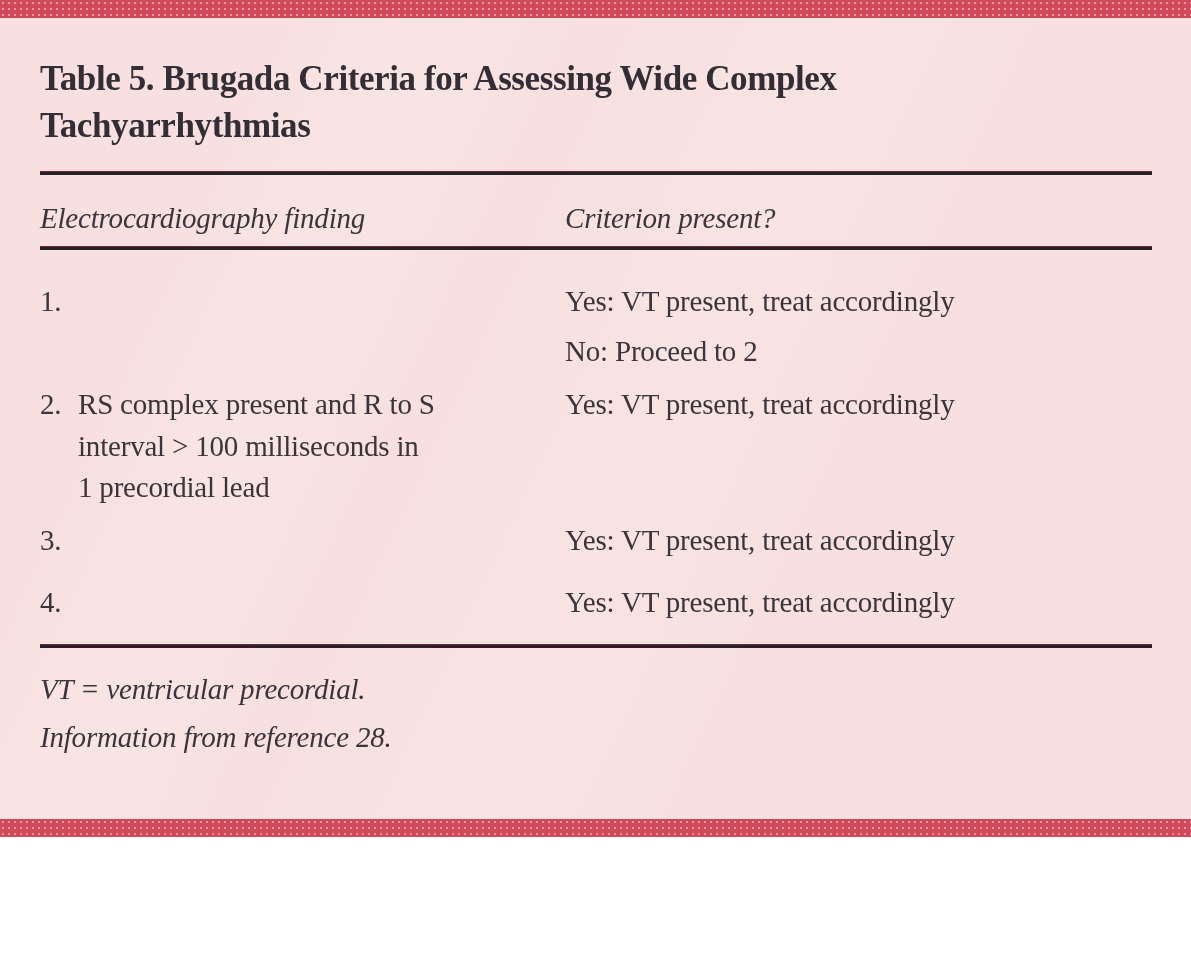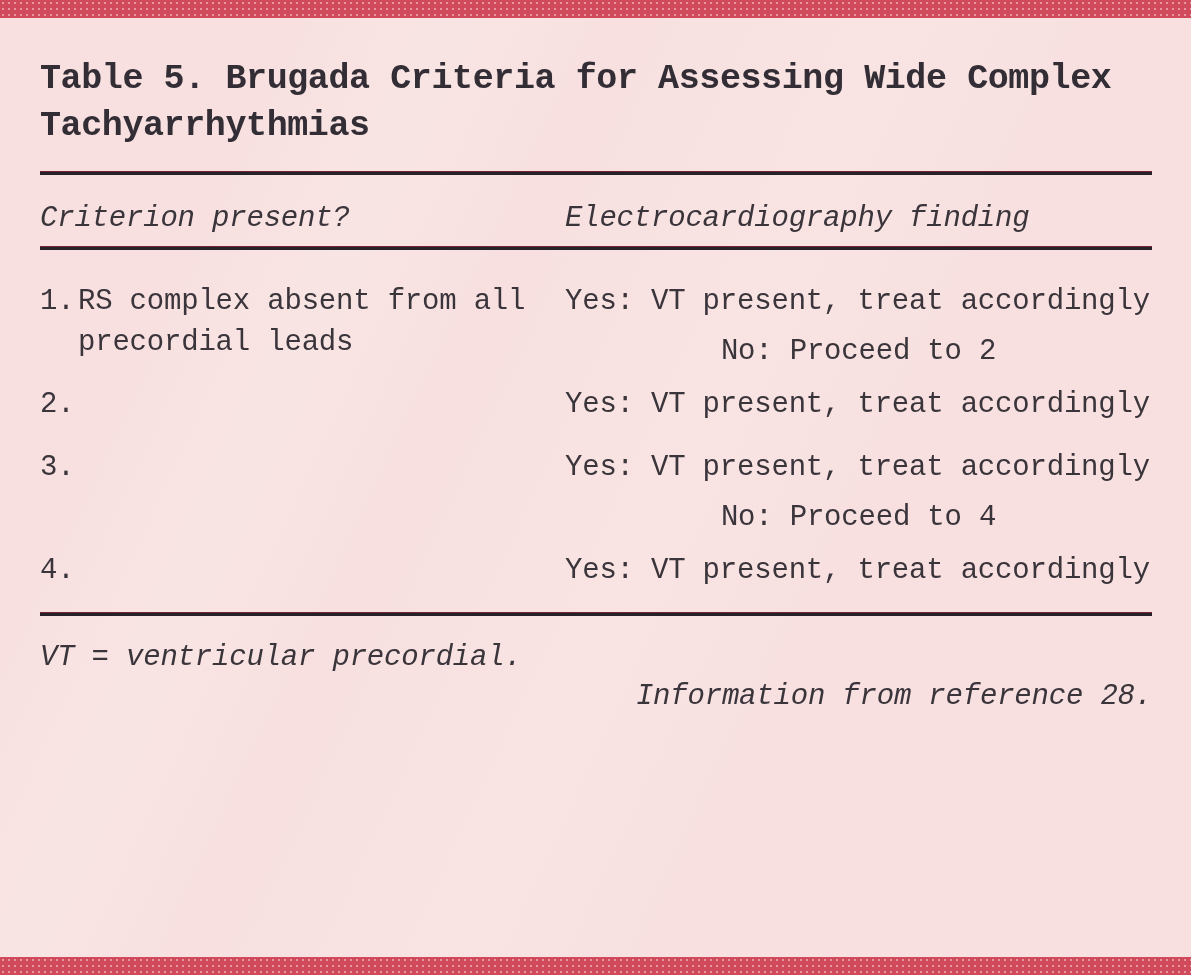--- a/index.html
+++ b/index.html
@@ -1,28 +1,28 @@
 <!DOCTYPE html>
 <html style="--accent: #d04a5c; --bg: #f8e0e0; --ink: #3a353b; --ink-strong: #332e35; --rule: #272129;"><head>
 <meta charset="utf-8">
 <style>
   html,body{margin:0;padding:0;}
   .page{
     position:relative;
     width:1191px;
-    height:975px;
+    height:837px;
     background-color:var(--bg,#f8e0e0);
     background-image:
       linear-gradient(115deg,
         rgba(255,255,255,0) 18%,
         rgba(255,255,255,0.14) 28%,
         rgba(255,255,255,0) 38%,
         rgba(255,255,255,0.10) 55%,
         rgba(255,255,255,0) 68%);
-    font-family:Liberation Mono, monospace;
+    font-family:Liberation Serif, serif;
     color:var(--ink,#3a353b);
     overflow:hidden;
     box-sizing:border-box;
   }
   .accent-bar{
     position:absolute;left:0;right:0;height:18px;
     background-color:var(--accent,#d04a5c);
     background-image:radial-gradient(circle, rgba(250,215,215,0.55) 1px, rgba(250,215,215,0) 1.4px);
     background-size:6px 6px;
   }
@@ -60,80 +60,80 @@
   .row{
     display:grid;
     grid-template-columns:525px 1fr;
     margin-bottom:12px;
   }
   .cell{font-size:29px;line-height:1.42;letter-spacing:-0.2px;}
   .finding-cell{display:flex;align-items:flex-start;}
   .row-num{flex:0 0 38px;}
   .finding-text{white-space:pre-line;}
   .criterion-cell p{margin:0 0 9px 0;white-space:pre-line;}
-  .criterion-cell p.no-line{padding-left:24px;text-indent:-24px;margin-bottom:0;text-align:center;}
+  .criterion-cell p.no-line{padding-left:24px;text-indent:-24px;margin-bottom:0;}
   .rule-foot{margin-top:9px;}
   .footnote{
     font-size:29px;
     font-style:italic;
     letter-spacing:-0.2px;
     margin:0;
   }
   .footnote-1{margin-top:25px;}
-  .footnote-2{margin-top:6px;text-align:right;}
+  .footnote-2{margin-top:15px;}
 </style>
 </head>
 <body>
 
 <div class="page">
   <div class="accent-bar top"></div>
 
   <div class="content">
     <h1 class="title">Table 5. Brugada Criteria for Assessing Wide Complex
 Tachyarrhythmias</h1>
 
     <div class="rule rule-title"></div>
 
     <div class="col-heads">
+      <div>Electrocardiography finding</div>
       <div>Criterion present?</div>
-      <div>Electrocardiography finding</div>
     </div>
 
     <div class="rule rule-head"></div>
 
     <div class="rows">
 
       <div class="row">
         <div class="cell finding-cell">
           <span class="row-num">1.</span>
-          <span class="finding-text">RS complex absent from all
-precordial leads</span>
         </div>
         <div class="cell criterion-cell">
           <p class="yes-line">Yes: VT present, treat accordingly</p>
           <p class="no-line">No: Proceed to 2</p>
         </div>
       </div>
 
       <div class="row">
         <div class="cell finding-cell">
           <span class="row-num">2.</span>
+          <span class="finding-text">RS complex present and R to S
+interval &gt; 100 milliseconds in
+1 precordial lead</span>
         </div>
         <div class="cell criterion-cell">
           <p class="yes-line">Yes: VT present, treat accordingly</p>
         </div>
       </div>
 
       <div class="row">
         <div class="cell finding-cell">
           <span class="row-num">3.</span>
         </div>
         <div class="cell criterion-cell">
           <p class="yes-line">Yes: VT present, treat accordingly</p>
-          <p class="no-line">No: Proceed to 4</p>
         </div>
       </div>
 
       <div class="row">
         <div class="cell finding-cell">
           <span class="row-num">4.</span>
         </div>
         <div class="cell criterion-cell">
           <p class="yes-line">Yes: VT present, treat accordingly</p>
         </div>

